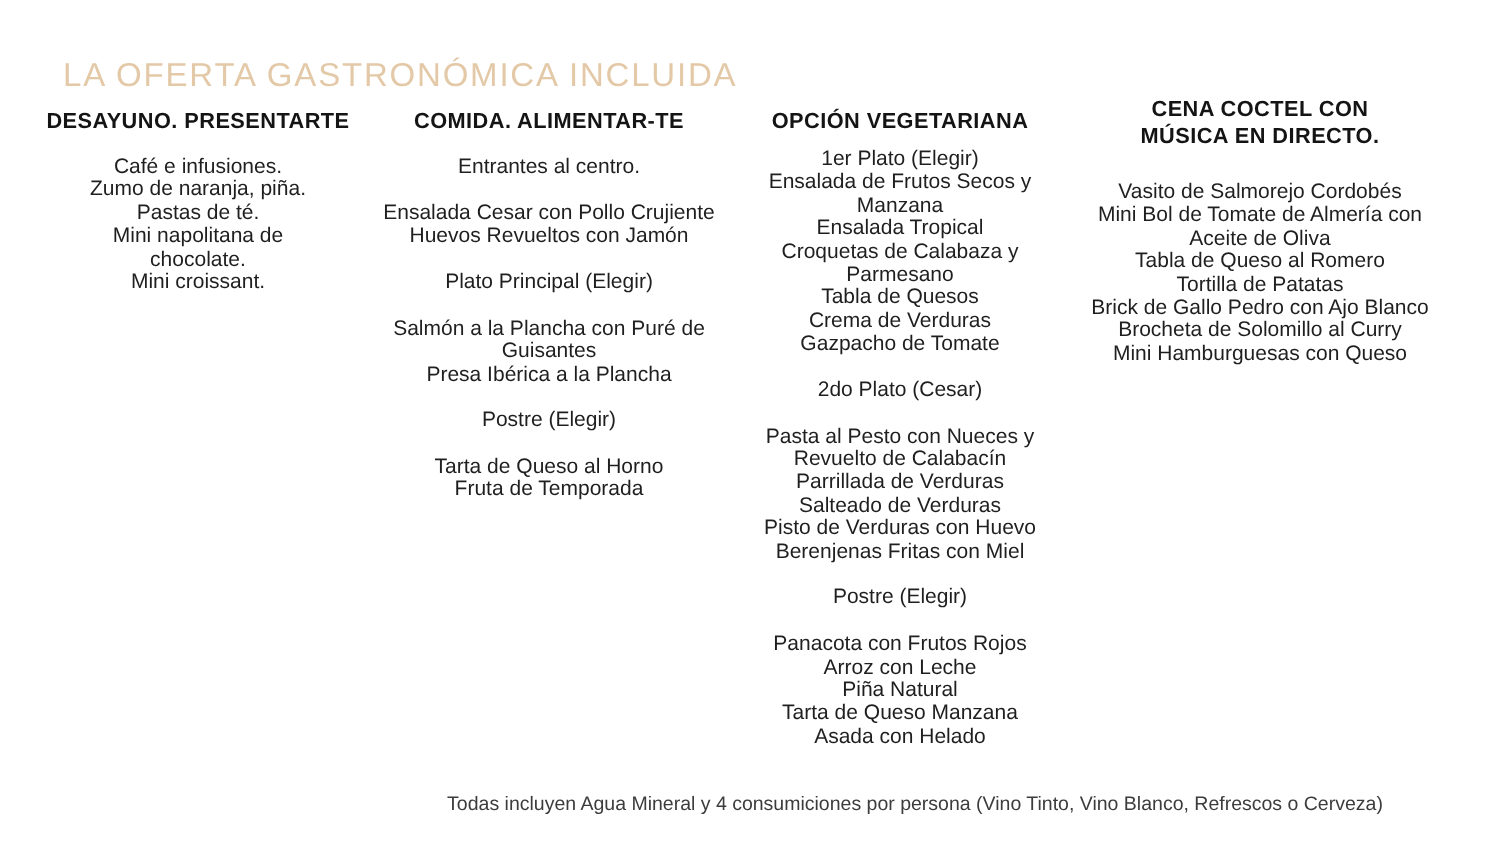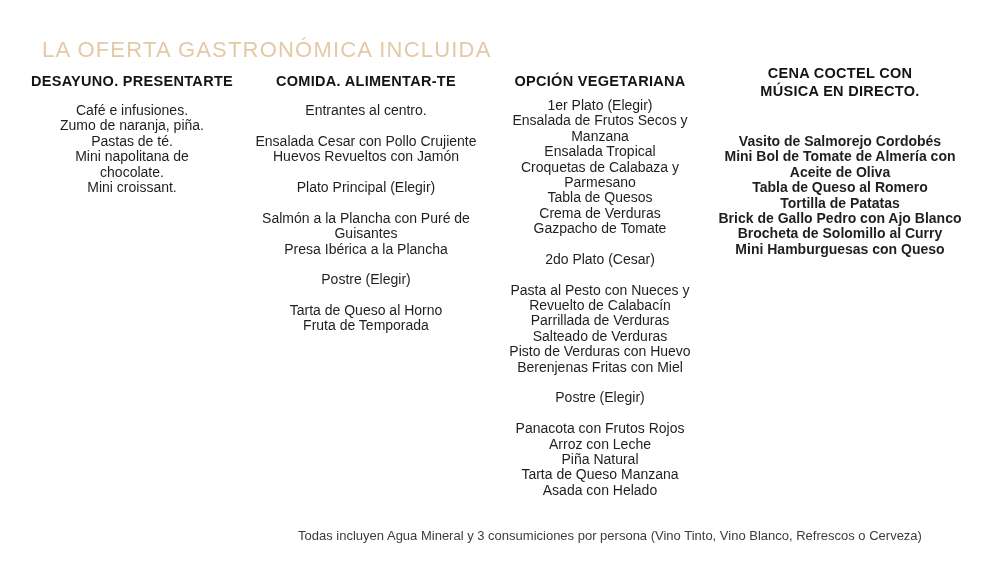--- a/index.html
+++ b/index.html
@@ -39,21 +39,21 @@
     font-size: 14.5px;
     line-height: 18px;
     font-weight: bold;
     letter-spacing: 0.3px;
     color: #141414;
     white-space: pre-line;
   }
   .column-body { color: #1f1f1f; }
   .c1 .column-body, .c2 .column-body { margin-top: 13px; }
   .c3 .column-body { margin-top: 8px; }
-  .c4 .column-body { margin-top: 34px; font-weight: bold; }
+  .c4 .column-body { margin-top: 20px; }
   .line {
     font-size: 14px;
     line-height: 15.4px;
     height: 15.4px;
     white-space: nowrap;
   }
   .line.heading { }
   .line.gap { height: 15.4px; }
   .doc-footer {
     position: absolute;
@@ -147,15 +147,15 @@
         <div class="line item">Mini Bol de Tomate de Almería con</div>
         <div class="line item">Aceite de Oliva</div>
         <div class="line item">Tabla de Queso al Romero</div>
         <div class="line item">Tortilla de Patatas</div>
         <div class="line item">Brick de Gallo Pedro con Ajo Blanco</div>
         <div class="line item">Brocheta de Solomillo al Curry</div>
         <div class="line item">Mini Hamburguesas con Queso</div>
       </div>
   </div>
 
-  <div class="doc-footer">Todas incluyen Agua Mineral y 3 consumiciones por persona (Vino Tinto, Vino Blanco, Refrescos o Cerveza)</div>
+  <div class="doc-footer">Todas incluyen Agua Mineral y 4 consumiciones por persona (Vino Tinto, Vino Blanco, Refrescos o Cerveza)</div>
 
 </div>
 
 </body></html>

